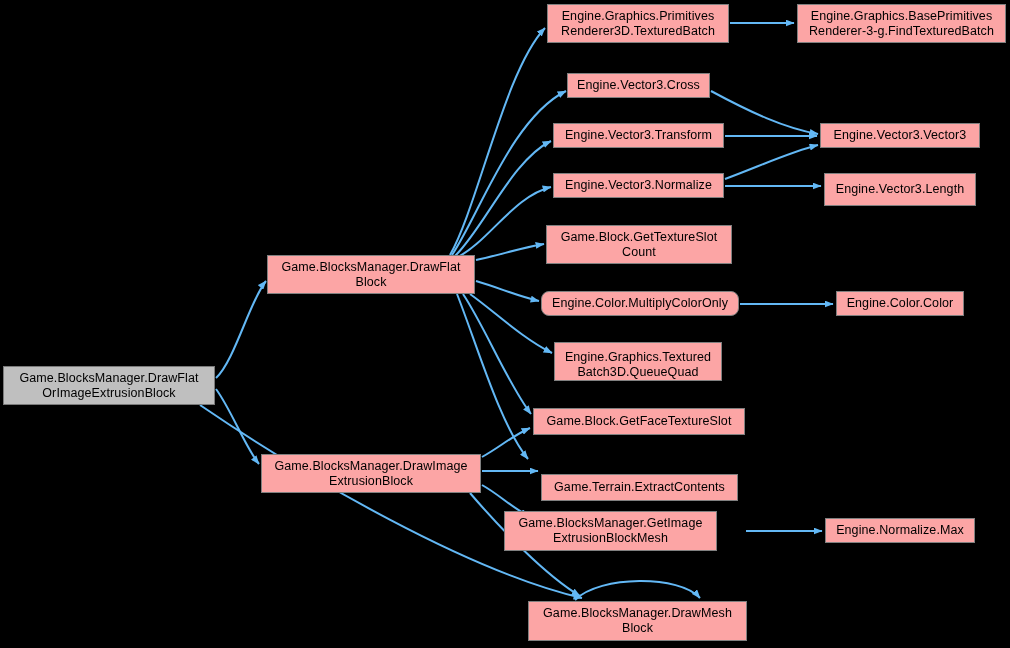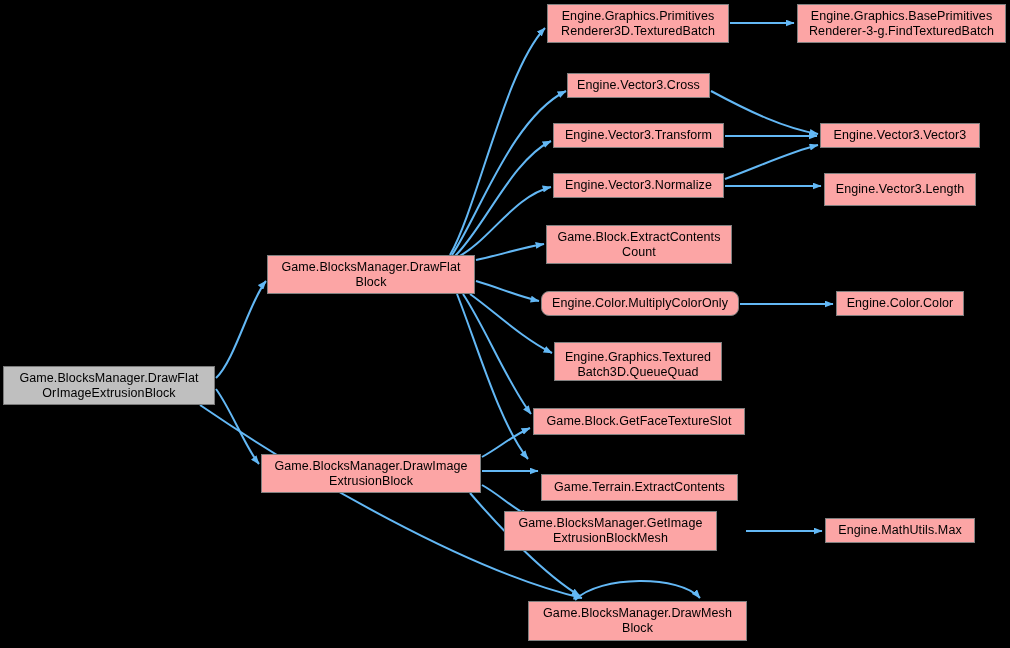--- a/index.html
+++ b/index.html
@@ -96,29 +96,29 @@
 Block</span></div>
       <div class="node" style="left: 547px; top: 4px; width: 182px; height: 39px;"><span class="node-label">Engine.Graphics.Primitives
 Renderer3D.TexturedBatch</span></div>
       <div class="node" style="left: 797px; top: 4px; width: 209px; height: 39px;"><span class="node-label">Engine.Graphics.BasePrimitives
 Renderer-3-g.FindTexturedBatch</span></div>
       <div class="node" style="left: 567px; top: 73px; width: 143px; height: 25px;"><span class="node-label">Engine.Vector3.Cross</span></div>
       <div class="node" style="left: 553px; top: 123px; width: 171px; height: 25px;"><span class="node-label">Engine.Vector3.Transform</span></div>
       <div class="node" style="left: 820px; top: 123px; width: 160px; height: 25px;"><span class="node-label">Engine.Vector3.Vector3</span></div>
       <div class="node" style="left: 553px; top: 173px; width: 171px; height: 25px;"><span class="node-label">Engine.Vector3.Normalize</span></div>
       <div class="node" style="left: 824px; top: 173px; width: 152px; height: 33px;"><span class="node-label">Engine.Vector3.Length</span></div>
-      <div class="node" style="left: 546px; top: 225px; width: 186px; height: 39px;"><span class="node-label">Game.Block.ExtractContents
+      <div class="node" style="left: 546px; top: 225px; width: 186px; height: 39px;"><span class="node-label">Game.Block.GetTextureSlot
 Count</span></div>
       <div class="node" style="left: 541px; top: 291px; width: 198px; height: 25px; border-radius: 8px;"><span class="node-label">Engine.Color.MultiplyColorOnly</span></div>
       <div class="node" style="left: 836px; top: 291px; width: 128px; height: 25px;"><span class="node-label">Engine.Color.Color</span></div>
       <div class="node" style="left: 554px; top: 342px; width: 168px; height: 39px; align-items: flex-end;"><span class="node-label">Engine.Graphics.Textured
 Batch3D.QueueQuad</span></div>
       <div class="node" style="left: 533px; top: 408px; width: 212px; height: 27px;"><span class="node-label">Game.Block.GetFaceTextureSlot</span></div>
       <div class="node" style="left: 261px; top: 454px; width: 220px; height: 39px; justify-content: flex-end;"><span class="node-label">Game.BlocksManager.DrawImage
 ExtrusionBlock</span></div>
       <div class="node" style="left: 541px; top: 458px; width: 197px; height: 27px; margin-top: 16px;"><span class="node-label">Game.Terrain.ExtractContents</span></div>
       <div class="node" style="left: 504px; top: 511px; width: 213px; height: 40px;"><span class="node-label">Game.BlocksManager.GetImage
 ExtrusionBlockMesh</span></div>
-      <div class="node" style="left: 825px; top: 518px; width: 150px; height: 25px;"><span class="node-label">Engine.MathUtils.Max</span></div>
+      <div class="node" style="left: 825px; top: 518px; width: 150px; height: 25px;"><span class="node-label">Engine.Normalize.Max</span></div>
       <div class="node" style="left: 528px; top: 601px; width: 219px; height: 40px;"><span class="node-label">Game.BlocksManager.DrawMesh
 Block</span></div>
     </div>
 </div>
 
 </body></html>

